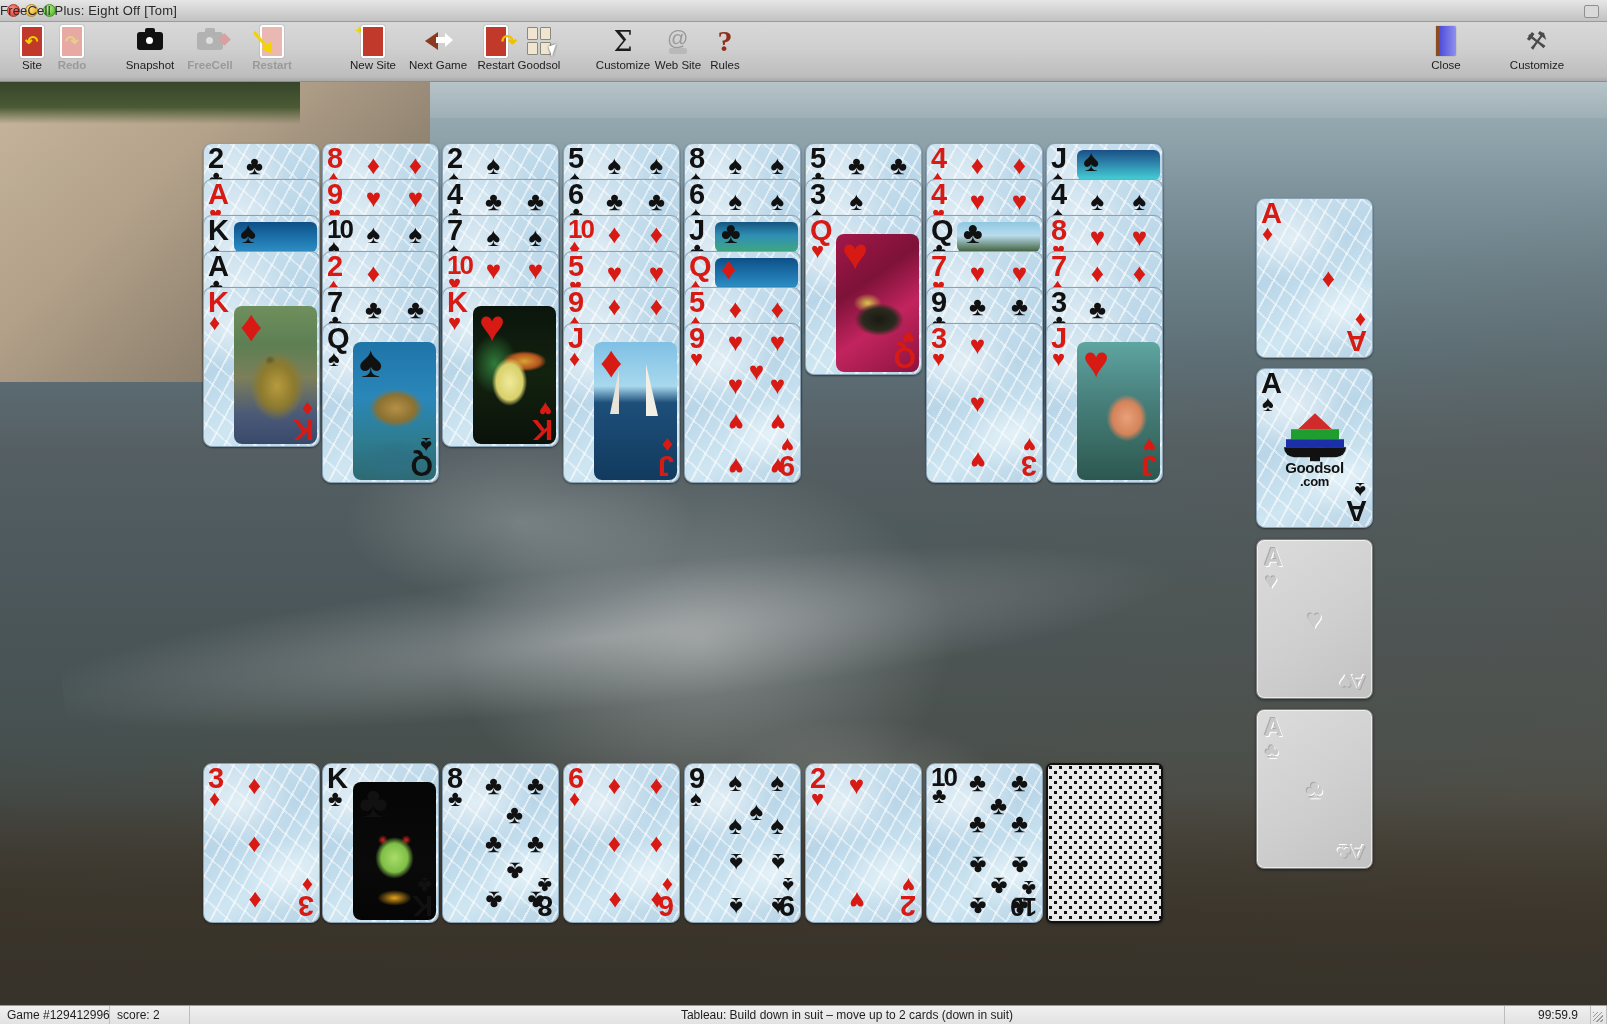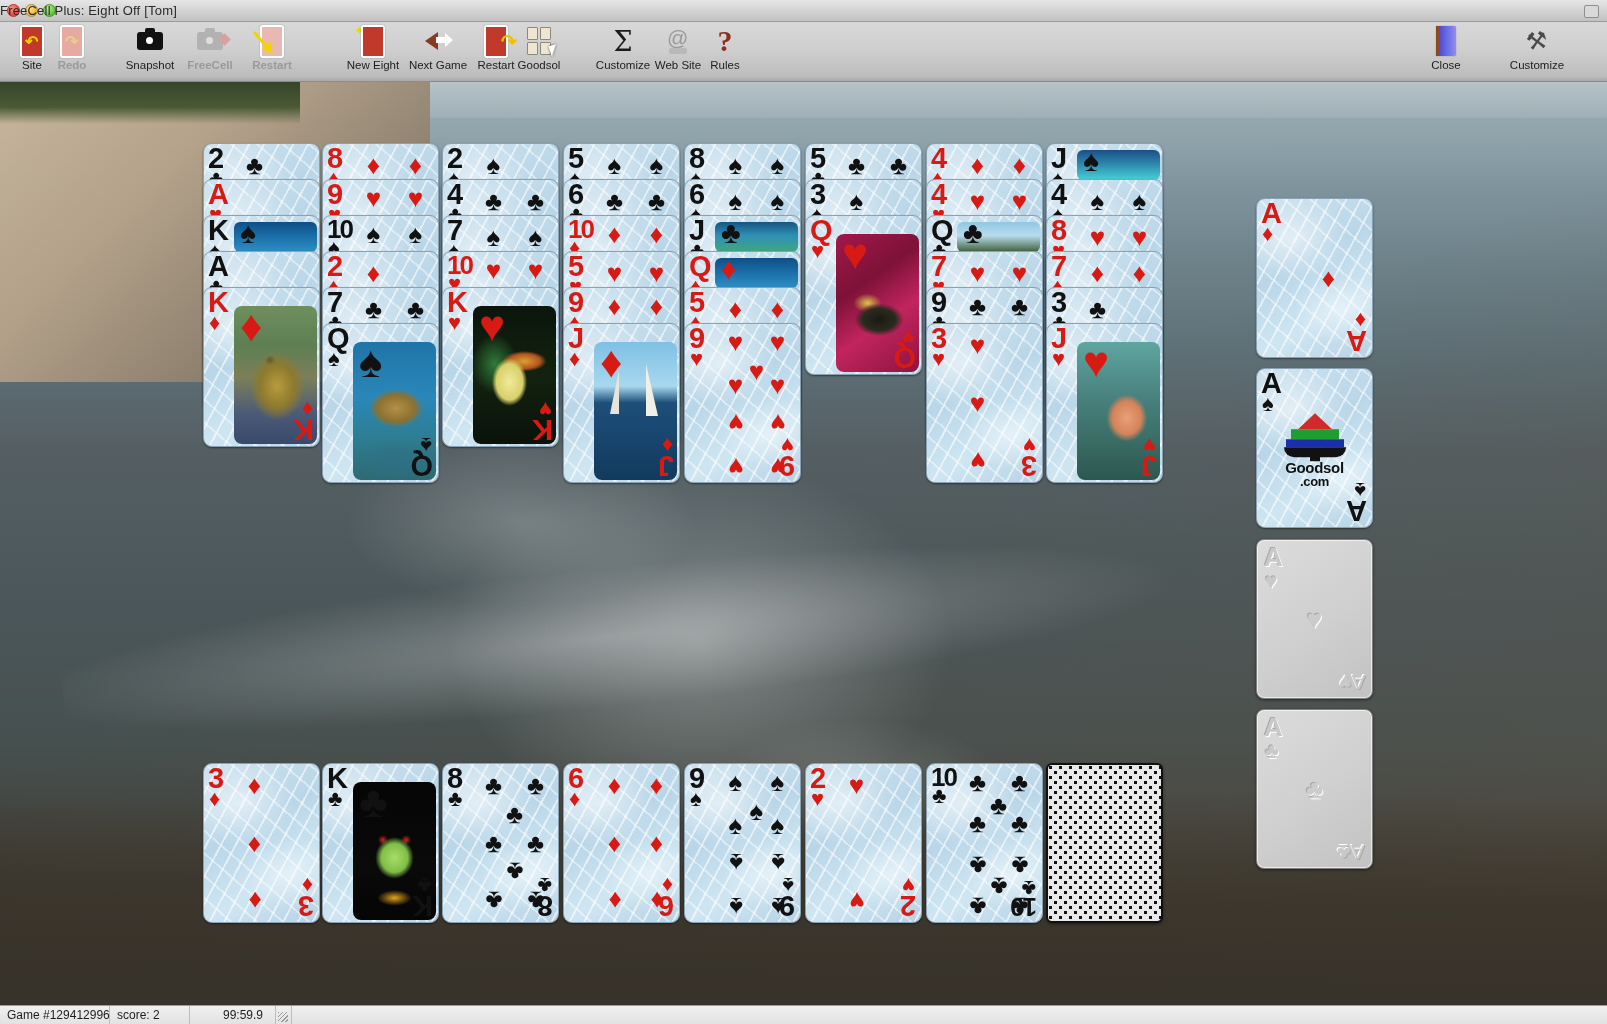--- a/index.html
+++ b/index.html
@@ -301,21 +301,21 @@
           <span class="auto-arrow"></span>
       </div>
       <div class="tb-lbl">Restart</div>
     </div>
 
     <div class="tb-item" style="left:341px;">
       <div class="tb-ico">
         <span class="star">✦</span>
           <div class="ico-card"></div>
       </div>
-      <div class="tb-lbl">New Eight</div>
+      <div class="tb-lbl">New Site</div>
     </div>
 
     <div class="tb-item" style="left:406px;">
       <div class="tb-ico">
         <div class="nxt">
             <span class="wedge"></span>
             <span class="barr"></span>
           </div>
       </div>
       <div class="tb-lbl">Next Game</div>
@@ -1143,17 +1143,18 @@
             <span class="csuit">♣</span>
           </div>
         </div>
         <div class="slot-check" style="left: 1046px; top: 681px;"></div>
       </div>
   </div>
 
   <div class="statusbar">
     <div class="sb-cell sb-game">Game #129412996</div>
     <div class="sb-cell sb-score">score: 2</div>
+    <div class="sb-cell sb-hint">Tableau: Build down in suit – move up to 2 cards (down in suit)</div>
     <div class="sb-cell sb-time">99:59.9</div>
     <div class="sb-cell sb-grip"></div>
   </div>
 
 </div>
 
 </body></html>

